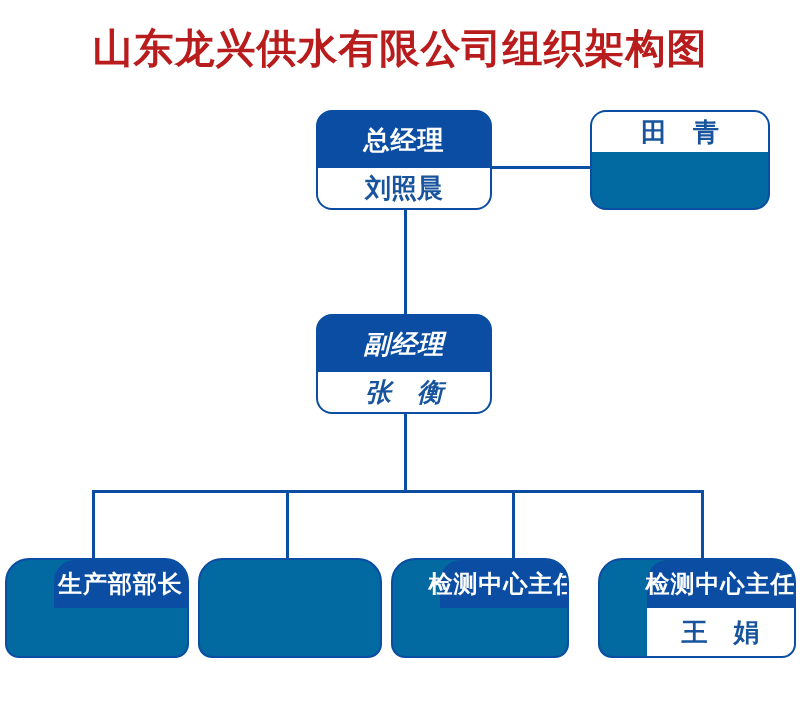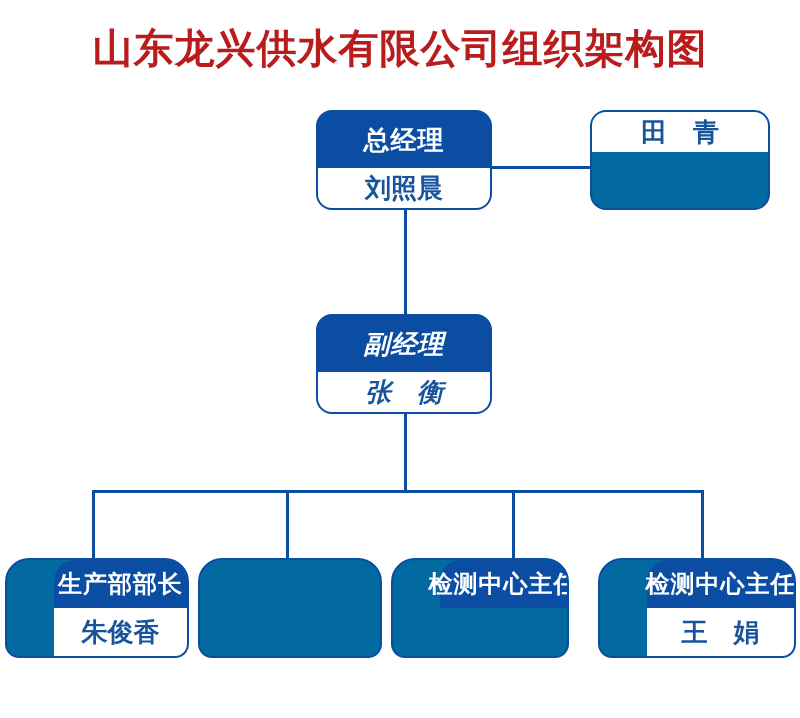--- a/index.html
+++ b/index.html
@@ -131,21 +131,20 @@
     <div class="node-body">田　青</div>
   </div>
 
   <div class="node level-top" style="left:316px; top:314px; width:176px; height:100px;font-style:italic;">
     <div class="node-head">副经理</div>
     <div class="node-body">张　衡</div>
   </div>
 
   <div class="node level-bottom" style="left:5px; top:558px; width:184px; height:100px;">
     <div class="node-head">生产部部长</div>
-    <div class="node-body">朱俊香</div>
   </div>
 
   <div class="node level-bottom" style="left:198px; top:558px; width:184px; height:100px;">
   </div>
 
   <div class="node level-bottom" style="left:391px; top:558px; width:178px; height:100px;">
     <div class="node-head">检测中心主任</div>
   </div>
 
   <div class="node level-bottom" style="left:598px; top:558px; width:198px; height:100px;">

